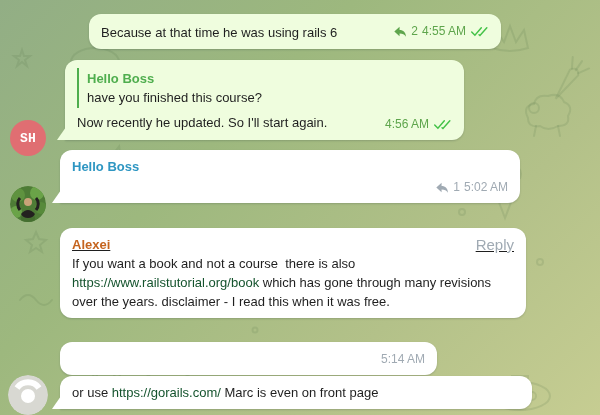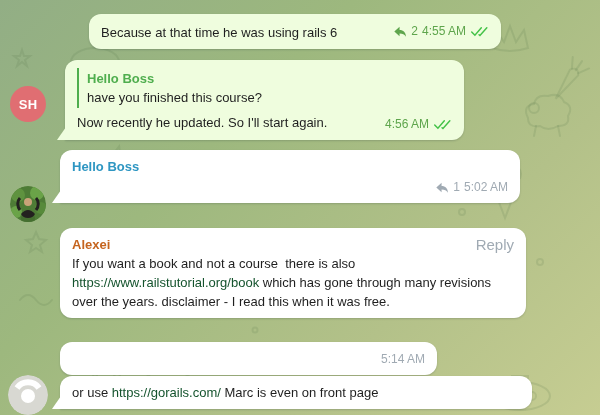--- a/index.html
+++ b/index.html
@@ -52,31 +52,31 @@
   .reply-ico { flex:none; }
   .avatar {
     position:absolute; left:10px; width:36px; height:36px;
     border-radius:50%; z-index:2; overflow:hidden;
     display:flex; align-items:center; justify-content:center;
   }
   .avatar-initials {
     background:#e06e72; color:#ffffff;
     font-size:13px; font-weight:bold; letter-spacing:.3px;
   }
-  .av-sh    { top:86px; }
+  .av-sh    { top:120px;font-family:Liberation Mono, monospace; }
   .av-photo { top:186px; }
   .av-logo  { top:375px; left:8px; width:40px; height:40px; }
   
   .m1 { left:69px; top:14px;  width:412px;margin-left:20px; }
   .m2 { left:65px; top:60px;  width:399px; }
   .m3 { left:60px; top:150px; width:460px; }
   .m4 { left:60px; top:228px; width:466px; }
   .m5 { left:60px; top:342px; width:377px; }
   .m6 { left:60px; top:376px; width:472px; }
-  .hdr { display:flex; align-items:flex-end; }
+  .hdr { display:flex; align-items:flex-end;text-decoration:underline; }
 </style>
 </head>
 <body>
 
 <div class="chat-bg"></div>
 
 <svg class="doodles" width="600" height="415" viewBox="0 0 600 415">
   <g fill="none" stroke="#55794a" stroke-opacity="0.16" stroke-width="2" stroke-linecap="round">
 
     <g transform="translate(95,62)">

